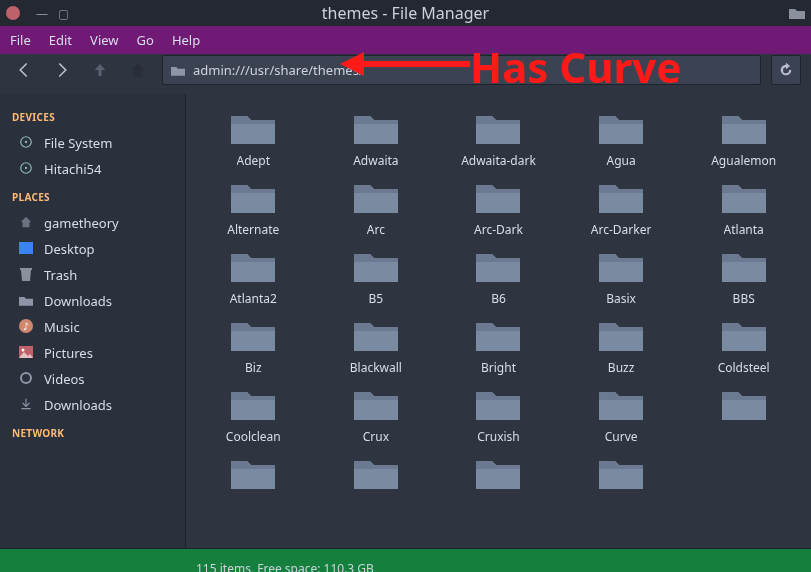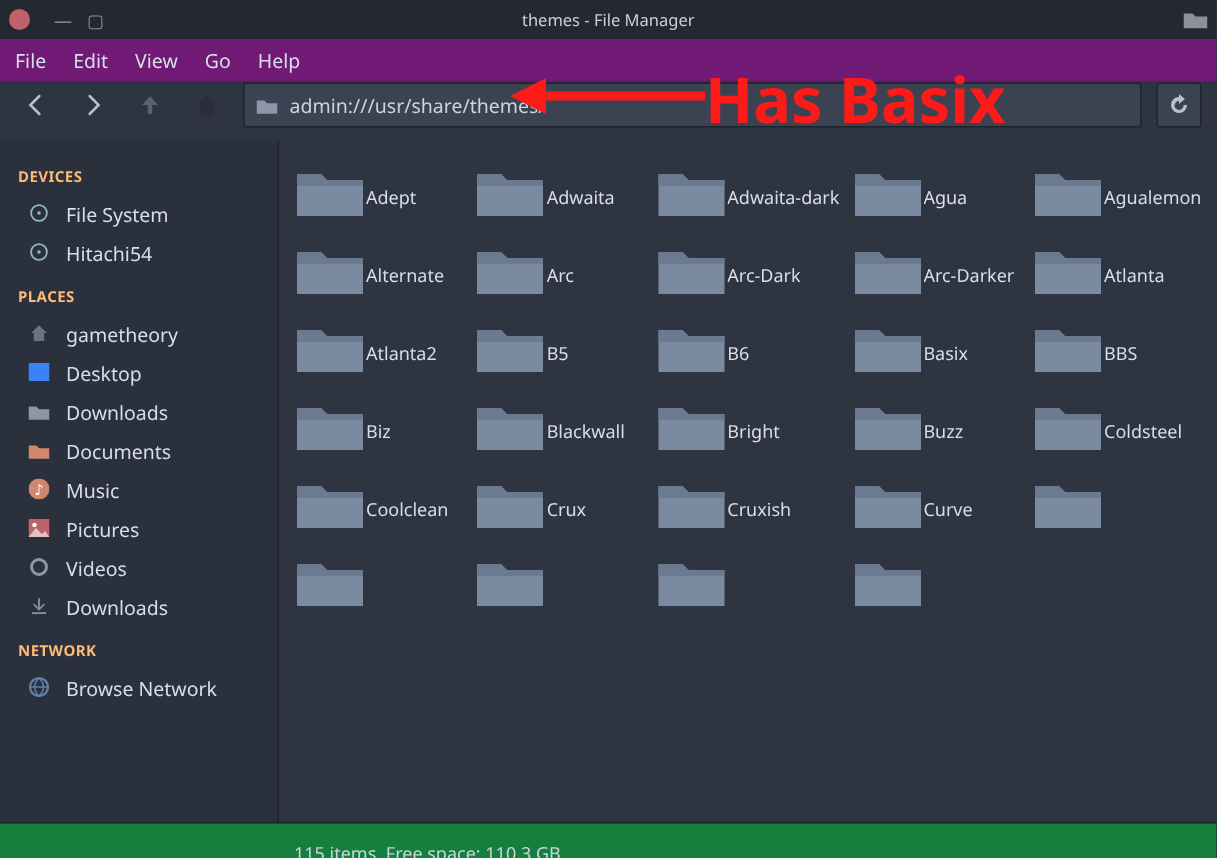--- a/index.html
+++ b/index.html
@@ -24,21 +24,21 @@
   .titlebar .win-btn {
     width: 14px; height: 14px; border-radius: 50%;
     margin-right: 6px;
     display:flex; align-items:center; justify-content:center;
   }
   .titlebar .win-close { background:#bf616a; }
   .titlebar .win-gap { width: 10px; }
   .titlebar .win-mm { color:#8a909c; font-size:12px; margin-right:10px; }
   .titlebar .title {
     position:absolute; left:0; right:0; text-align:center;
-    color:#cbd0db; font-size:11px; pointer-events:none;
+    color:#cbd0db; font-size:16px; pointer-events:none;
   }
   .titlebar .right-icon { margin-left:auto; color:#8a909c; }
 
   
   .menubar {
     height: 28px;
     display:flex; align-items:center;
     padding: 0 10px;
     font-size:13px;
     color:#d8dee9;
@@ -112,21 +112,21 @@
     background:#2e3440;
     overflow:auto;
     padding: 14px 8px 6px 8px;
   }
   .grid {
     display:grid;
     grid-template-columns: repeat(5, 1fr);
     gap: 6px 4px;
   }
   .folder {
-    display:flex; flex-direction:row; align-items:center;
+    display:flex; flex-direction:column; align-items:center;
     padding: 2px;
   }
   .folder-icon {
     width:48px; height:36px; margin-bottom:6px;
   }
   .folder-label {
     font-size:12px; color:#d8dee9; text-align:center;
     max-width:100px; overflow:hidden; white-space:nowrap;
   }
 
@@ -252,33 +252,33 @@
         <div class="sb-item">
           <span class="sb-icon">
             <svg width="14" height="12">
               <rect width="14" height="12" fill="#3b82f6"></rect>
             </svg>
           </span>
           <span>Desktop</span>
         </div>
         <div class="sb-item">
           <span class="sb-icon">
+            <svg width="12" height="14" viewBox="0 0 12 14">
+              <path d="M1 3 L11 3 L10 14 L2 14 Z M0 1 L12 1 L12 3 L0 3 Z" fill="#8a909c"></path>
+            </svg>
+          </span>
+          <span>Trash</span>
+        </div>
+        <div class="sb-item">
+          <span class="sb-icon">
             <svg width="14" height="11" viewBox="0 0 16 12">
               <path d="M0 2 L6 2 L8 4 L16 4 L16 12 L0 12 Z" fill="#8e95a6"></path>
             </svg>
           </span>
           <span>Downloads</span>
-        </div>
-        <div class="sb-item">
-          <span class="sb-icon">
-            <svg width="14" height="11" viewBox="0 0 16 12">
-              <path d="M0 2 L6 2 L8 4 L16 4 L16 12 L0 12 Z" fill="#d08770"></path>
-            </svg>
-          </span>
-          <span>Documents</span>
         </div>
         <div class="sb-item">
           <span class="sb-icon">
             <svg width="14" height="14">
               <circle cx="7" cy="7" r="7" fill="#d08770"></circle>
               <text x="7" y="11" font-size="10" text-anchor="middle" fill="#fff">♪</text>
             </svg>
           </span>
           <span>Music</span>
         </div>
@@ -303,31 +303,20 @@
         <div class="sb-item">
           <span class="sb-icon">
             <svg width="14" height="14" viewBox="0 0 24 24">
               <path d="M12 3 L12 14 M6 10 L12 16 L18 10 M4 20 L20 20" stroke="#8e95a6" stroke-width="2" fill="none"></path>
             </svg>
           </span>
           <span>Downloads</span>
         </div>
       </div>
     <div class="sb-header">NETWORK</div>
-    <div id="sb-network">
-        <div class="sb-item">
-          <span class="sb-icon">
-            <svg width="14" height="14">
-              <circle cx="7" cy="7" r="6" fill="none" stroke="#5e81ac" stroke-width="1.5"></circle>
-              <path d="M1 7 L13 7 M7 1 C3 5 3 9 7 13 C11 9 11 5 7 1" stroke="#5e81ac" stroke-width="1" fill="none"></path>
-            </svg>
-          </span>
-          <span>Browse Network</span>
-        </div>
-      </div>
   </div>
 
   <div class="content">
     <div class="grid" id="folder-grid">
         <div class="folder">
           <div>
             <svg class="folder-icon" viewBox="0 0 48 36">
               <path d="M2 6 L18 6 L22 10 L46 10 L46 34 L2 34 Z" fill="#7a8aa0"></path>
               <path d="M2 6 L18 6 L22 10 L46 10 L46 14 L2 14 Z" fill="#6b7a90"></path>
             </svg>
@@ -593,13 +582,13 @@
 <div class="statusbar">
   <span>115 items, Free space: 110.3 GB</span>
 </div>
 
 <div class="annot" style="top:44px; left:340px;">
   <svg class="annot-arrow" width="130" height="40" viewBox="0 0 130 40">
     <line x1="130" y1="20" x2="18" y2="20" stroke="#ff1a1a" stroke-width="6"></line>
     <polygon points="0,20 24,8 24,32" fill="#ff1a1a"></polygon>
   </svg>
 </div>
-<div class="annot annot-text" style="top:38px; left:470px;">Has Basix</div>
+<div class="annot annot-text" style="top:38px; left:470px;">Has Curve</div>
 
 </body></html>

